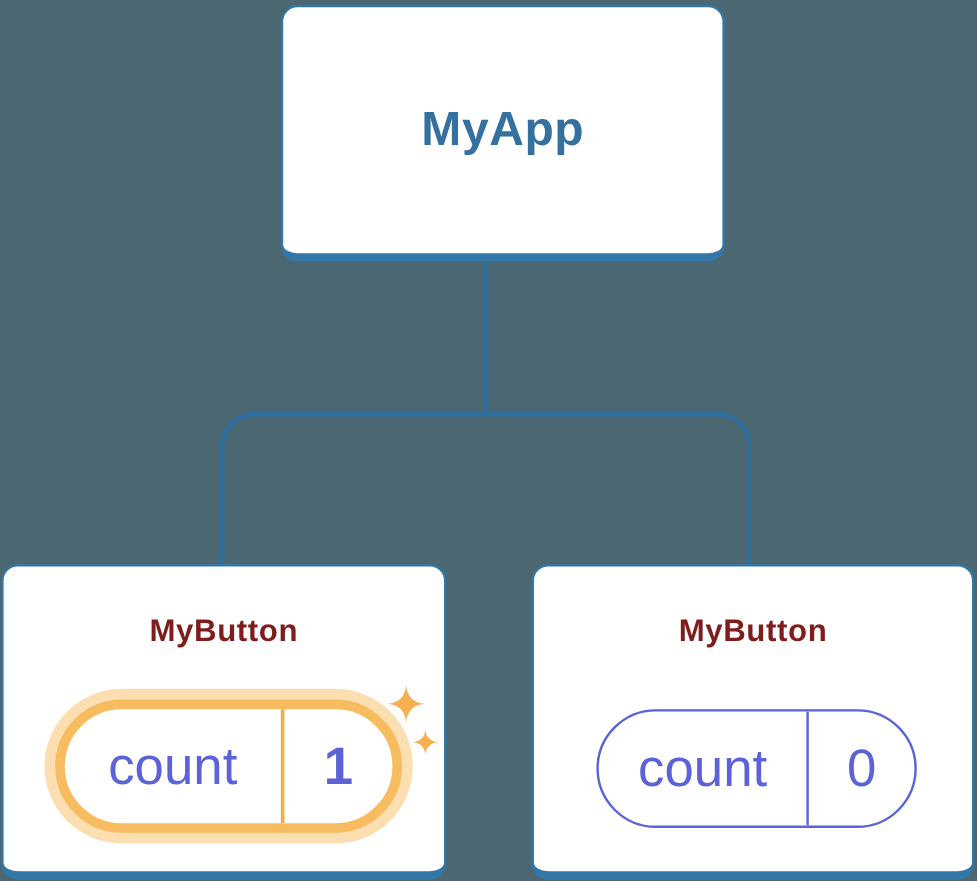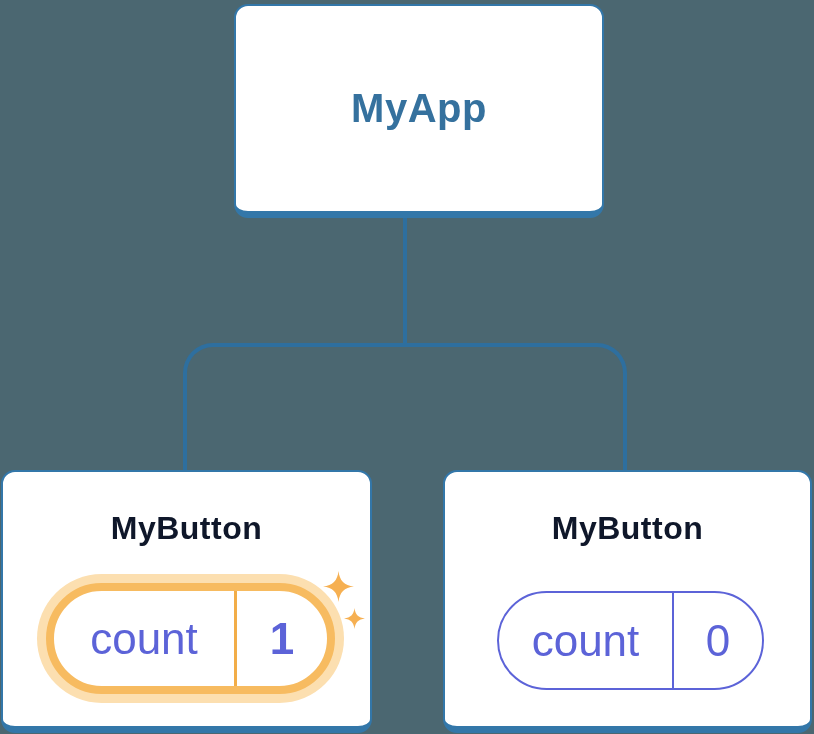--- a/index.html
+++ b/index.html
@@ -40,22 +40,22 @@
     border-radius:14px;
     z-index:2;
   }
   .card-app{left:218px;top:4px;width:370px;height:214px;margin-left:16px;}
   .card-left{left:1px;top:470px;width:371px;height:263px;}
   .card-right{left:443px;top:470px;width:369px;height:263px;}
   .card-title{
     position:absolute;
     left:0;top:38px;width:100%;
     text-align:center;
-    font-size:32px;font-weight:bold;
-    color:#0f172a;
+    font-size:26px;font-weight:bold;
+    color:#7f1d1d;
     letter-spacing:0.5px;
   }
   .card-app .card-title{
     top:0;height:100%;
     display:flex;align-items:center;justify-content:center;
     font-size:40px;color:#35719e;
   }
   
   .pill-glow{
     position:absolute;

